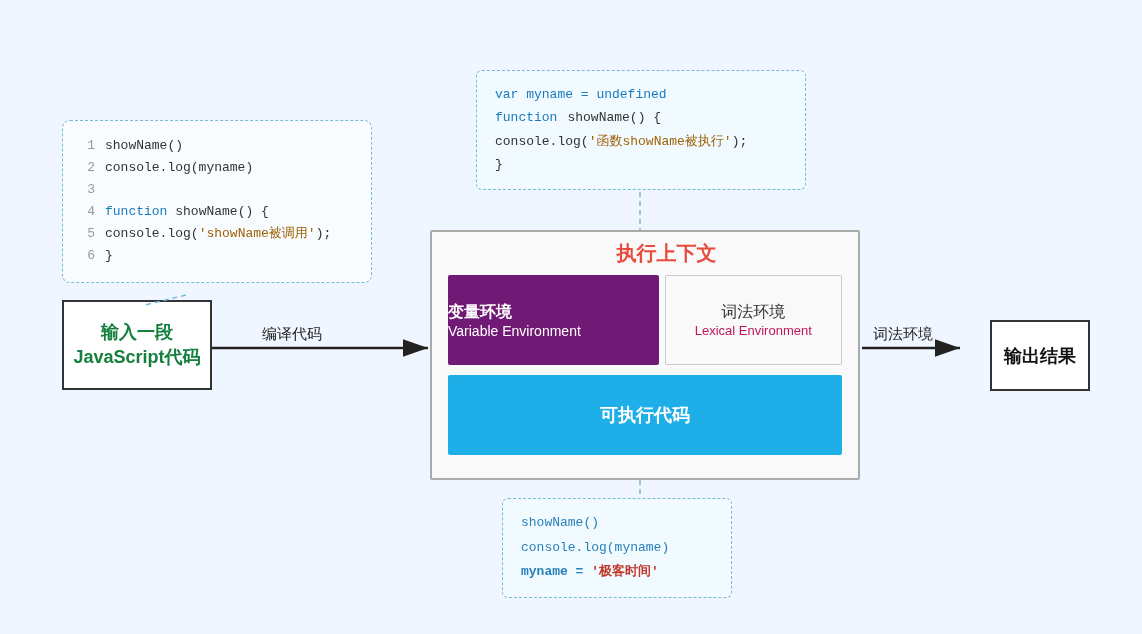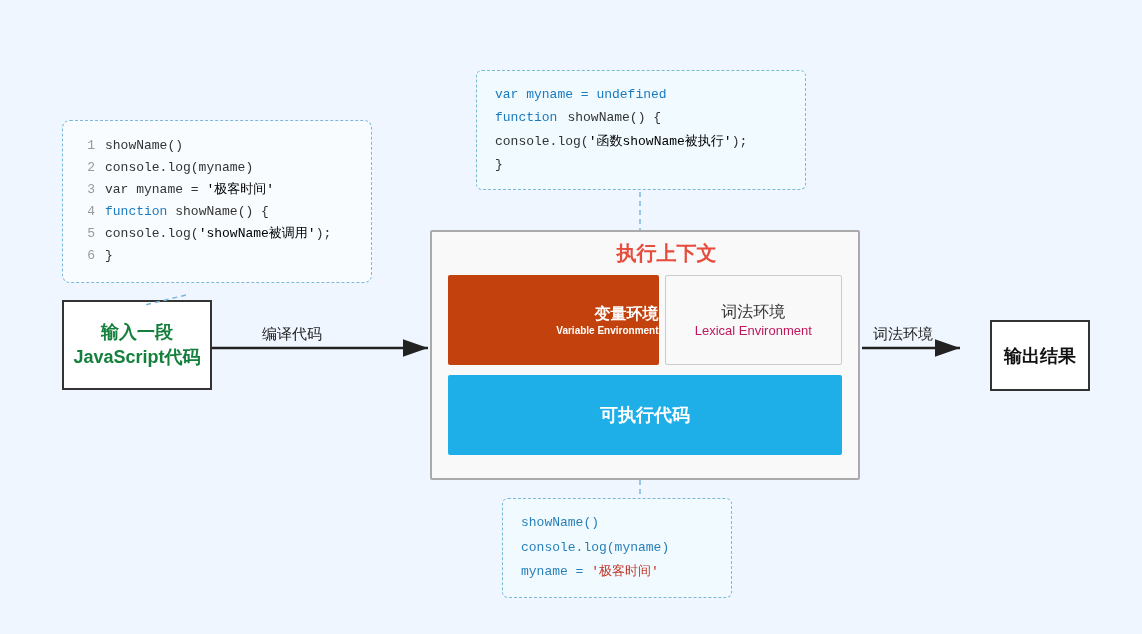--- a/index.html
+++ b/index.html
@@ -32,21 +32,21 @@
     }
     .line-num {
       color: #999;
       min-width: 14px;
       text-align: right;
     }
     .code-text {
       color: #333;
     }
     .kw { color: #1a7abf; }
-    .str { color: #000000; }
+    .str { color: #a16207; }
 
     
     .input-box {
       position: absolute;
       left: 62px;
       top: 300px;
       width: 150px;
       height: 90px;
       border: 2px solid #333;
       background: #fff;
@@ -90,33 +90,33 @@
       margin-left: 43px;
     }
     .env-row {
       display: flex;
       gap: 0;
       padding: 0 16px;
       height: 90px;
     }
     .var-env {
       flex: 1.2;
-      background: #c2410c;
+      background: #701a75;
       display: flex;
       flex-direction: column;
-      align-items: flex-end;
+      align-items: flex-start;
       justify-content: center;
       color: #fff;
       font-size: 15px;
       font-weight: bold;
       margin-right: 6px;
       border-radius: 2px;
     }
     .var-env-zh { font-size: 16px; }
-    .var-env-en { font-size: 10px; font-weight: bold; }
+    .var-env-en { font-size: 14px; font-weight: normal; }
     .lex-env {
       flex: 1;
       background: #f9f9f9;
       border: 1px solid #ccc;
       display: flex;
       flex-direction: column;
       align-items: center;
       justify-content: center;
       color: #333;
       font-size: 15px;
@@ -219,21 +219,20 @@
   <div class="code-line">
     <span class="line-num">1</span>
     <span class="code-text">showName()</span>
   </div>
   <div class="code-line">
     <span class="line-num">2</span>
     <span class="code-text">console.log(myname)</span>
   </div>
   <div class="code-line">
     <span class="line-num">3</span>
-    <span class="code-text">var myname = <span class="str">'极客时间'</span></span>
   </div>
   <div class="code-line">
     <span class="line-num">4</span>
     <span class="code-text"><span class="kw">function</span> showName() {</span>
   </div>
   <div class="code-line">
     <span class="line-num">5</span>
     <span class="code-text">    console.log(<span class="str">'showName被调用'</span>);</span>
   </div>
   <div class="code-line">
@@ -262,21 +261,21 @@
     </div>
   </div>
   <div class="exec-code">可执行代码</div>
 </div>
 
 <div class="output-box">输出结果</div>
 
 <div class="popup-bottom">
   <div style="color:#2980b9;">showName()</div>
   <div style="color:#2980b9;">console.log(myname)</div>
-  <div style="color:#2980b9;">myname = <span style="color:#c0392b;">'极客时间'</span></div>
+  <div style="color:#2980b9;font-weight:bold;">myname = <span style="color:#c0392b;">'极客时间'</span></div>
 </div>
 
 <svg class="arrows-svg" xmlns="http://www.w3.org/2000/svg">
   <defs>
     <marker id="arrowhead" markerWidth="10" markerHeight="7" refX="10" refY="3.5" orient="auto">
       <polygon points="0 0, 10 3.5, 0 7" fill="#222"></polygon>
     </marker>
     <marker id="arrowhead-sm" markerWidth="8" markerHeight="6" refX="8" refY="3" orient="auto">
       <polygon points="0 0, 8 3, 0 6" fill="#222"></polygon>
     </marker>

